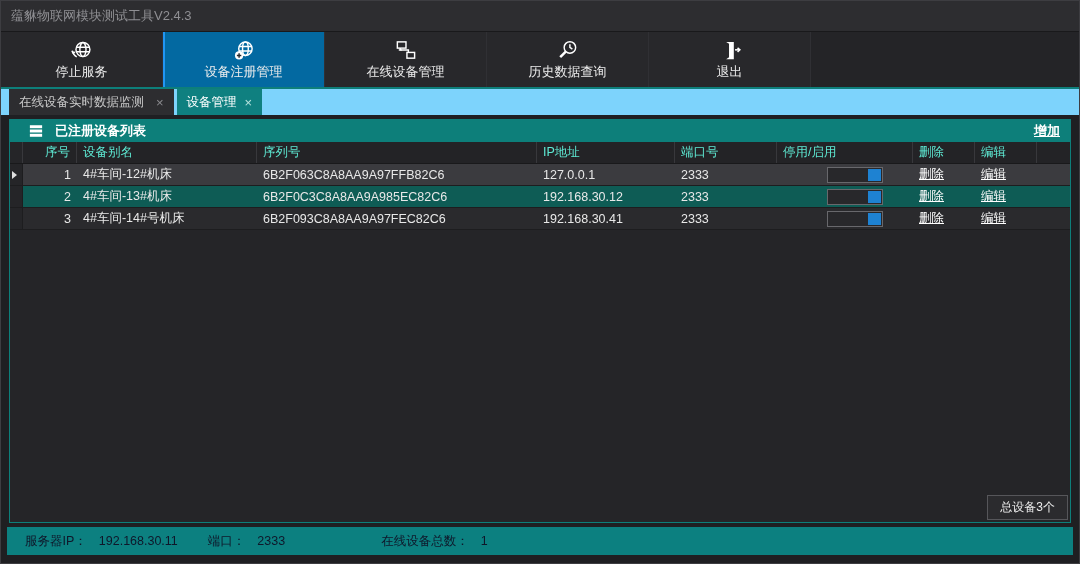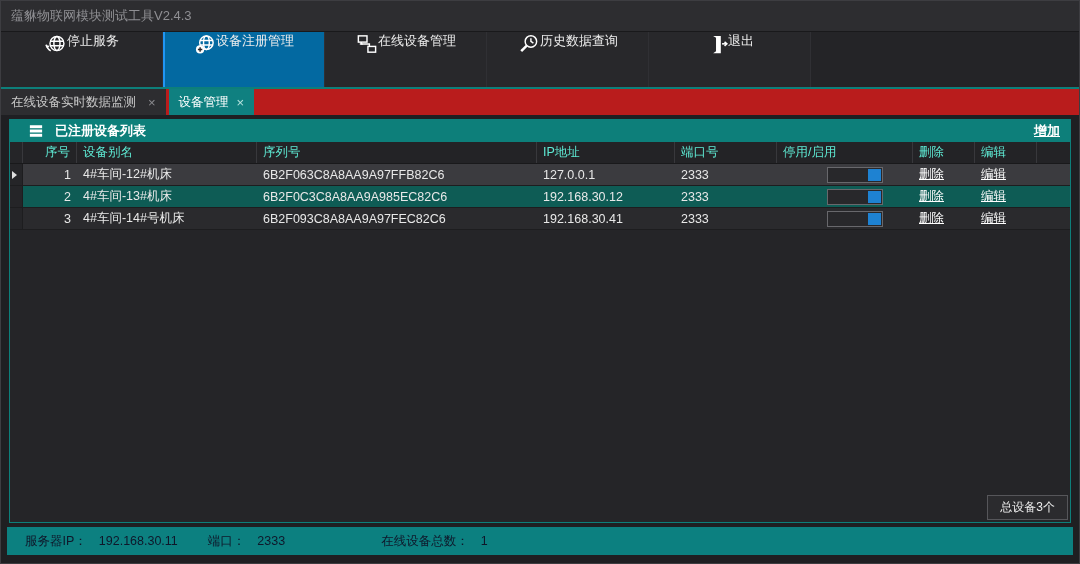--- a/index.html
+++ b/index.html
@@ -16,33 +16,33 @@
     color:#8f8f93; font-size:13px;
   }
   
   .toolbar {
     height:57px; background:#242427; display:flex;
     border-bottom:2px solid #0d7f7a;
   }
   .tool-btn {
     width:162px; height:100%; background:#28282b;
     border-right:1px solid #303034;
-    display:flex; flex-direction:row; justify-content:center;
+    display:flex; flex-direction:column; align-items:center; justify-content:center;
     gap:0; color:#ececec; font-size:13px; cursor:pointer;
   }
   .tool-btn.active {
     background:#0369a1;
     box-shadow: inset 2px 0 0 #2196f3;
   }
   .tool-btn .ticon { height:24px; display:flex; align-items:center; justify-content:center; }
   .toolbar-filler { flex:1; background:#242427; }
   
   .tabbar {
-    height:26px; margin-top:0; 
-    display:flex; align-items:stretch; background:#b91c1c;
+    height:26px; margin-top:0; padding-left:8px;
+    display:flex; align-items:stretch; background:#7dd3fc;
   }
   .tab {
     display:flex; align-items:center; gap:12px; padding:0 10px;
     margin-right:3px; font-size:12.5px; color:#c9c9c9; background:#2d2d30;
     cursor:pointer; white-space:nowrap;
   }
   .tab .tab-close { font-size:13px; color:#8b8b8f; cursor:pointer; }
   .tab.active { background:#0f8080; color:#ffffff;gap:8px; }
   .tab.active .tab-close { color:#b7e3de; }
   

